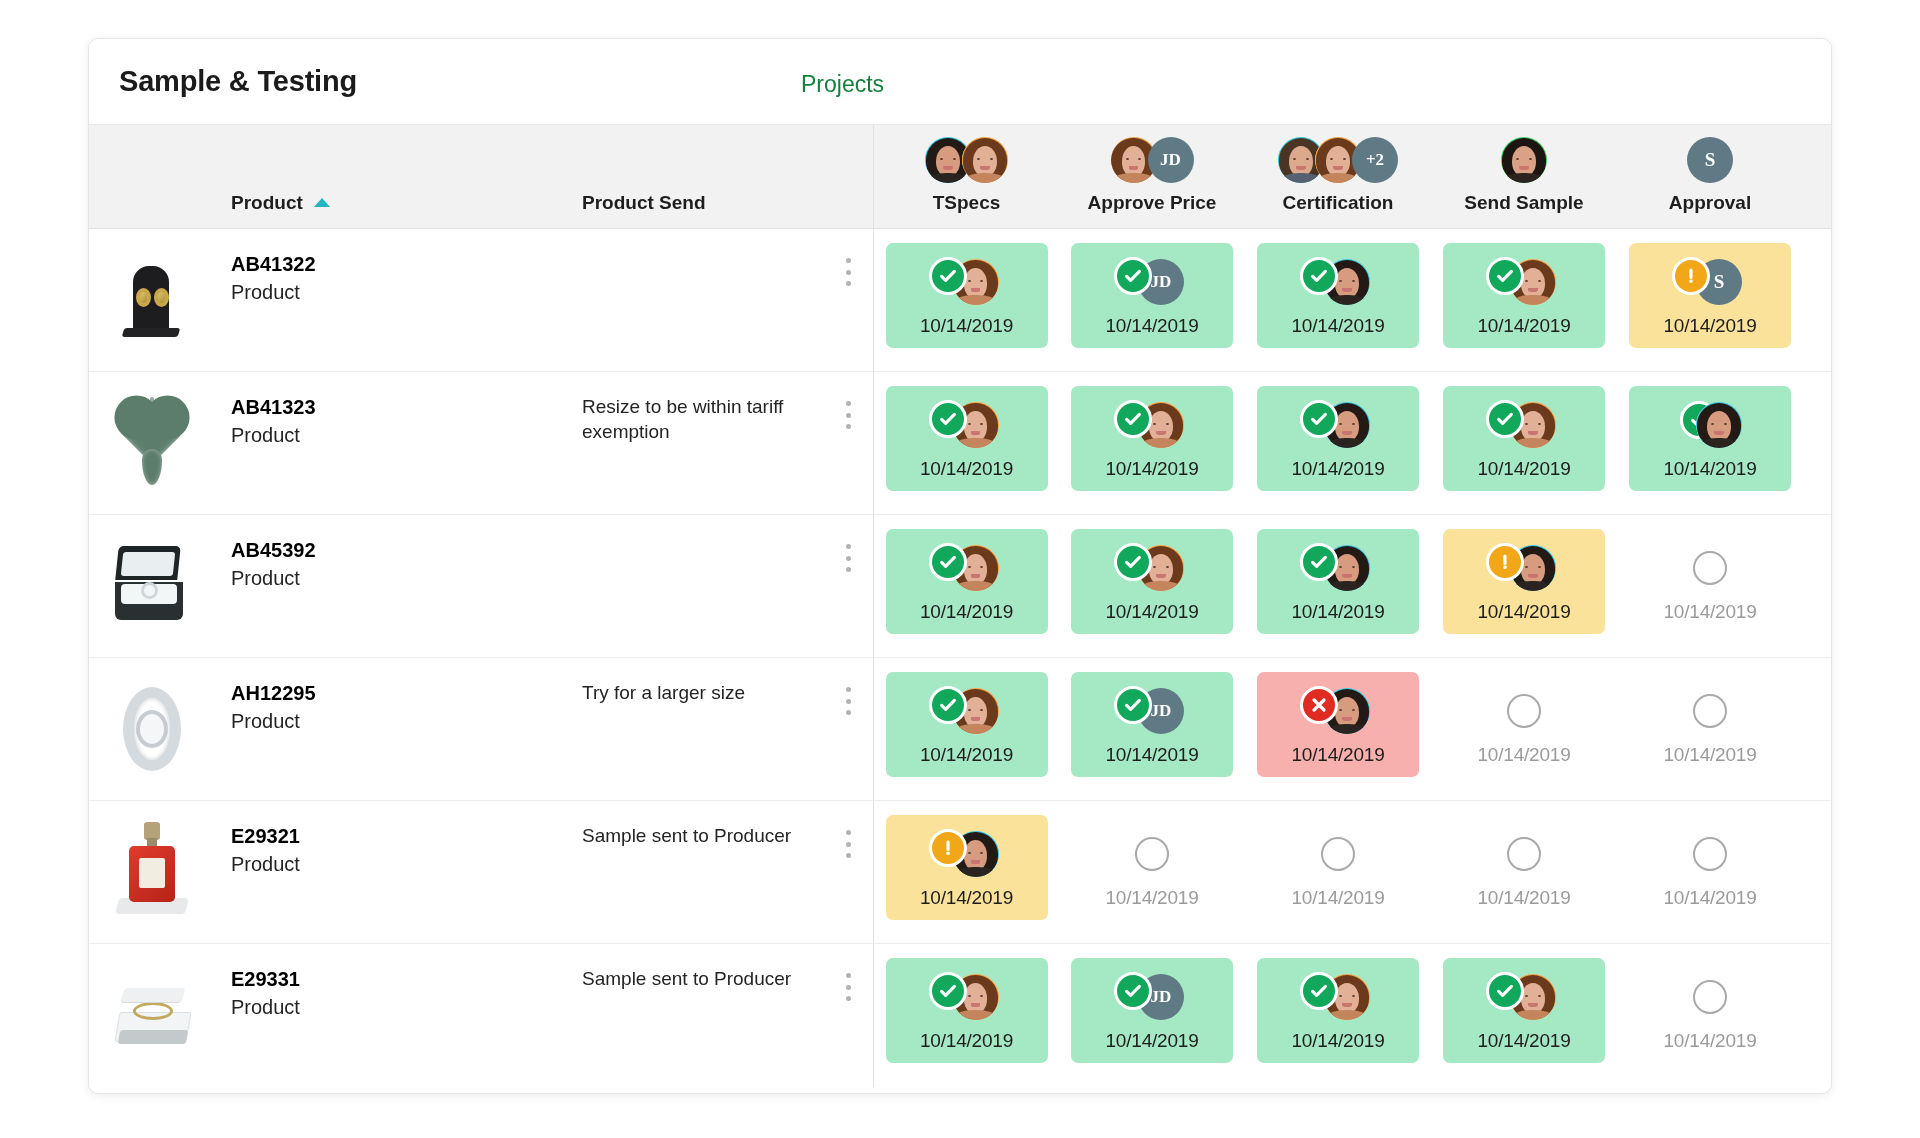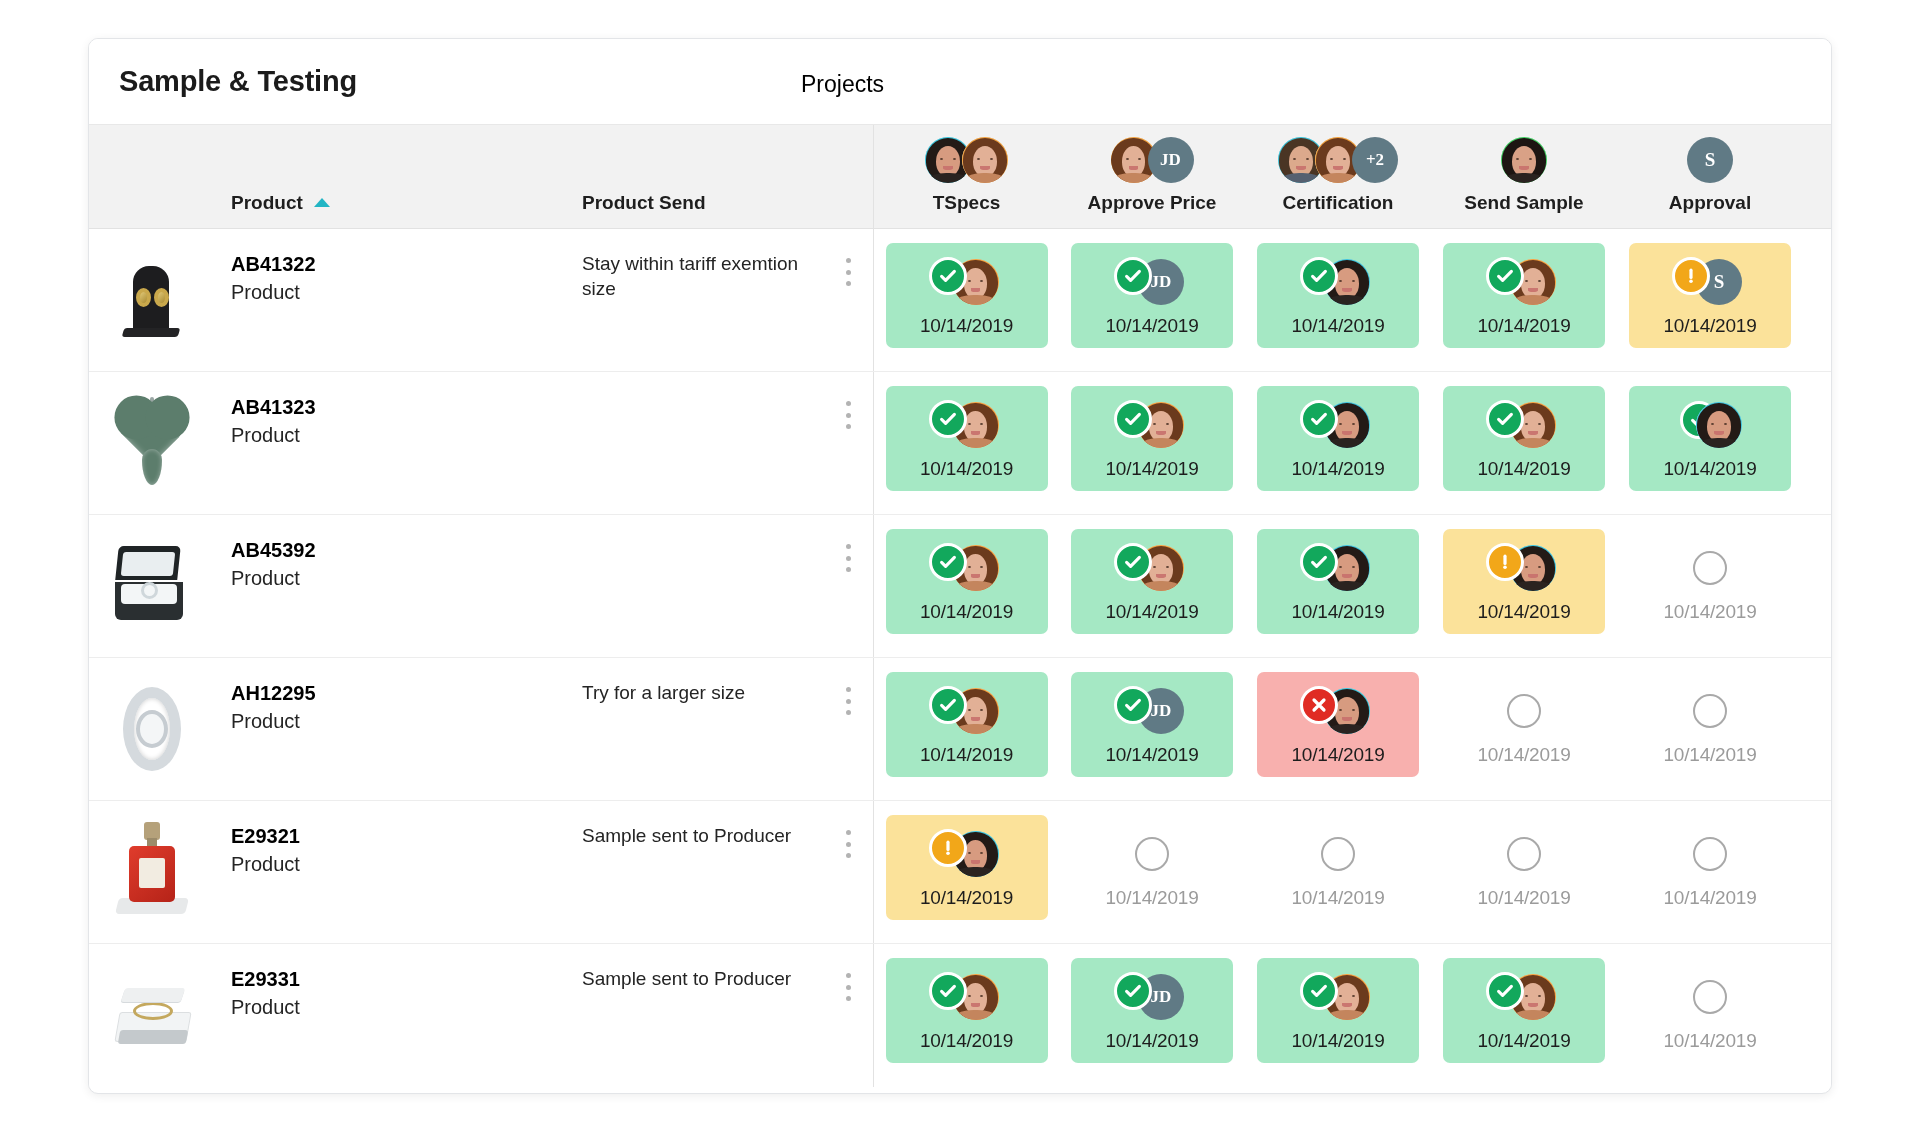--- a/index.html
+++ b/index.html
@@ -46,21 +46,21 @@
   .tabs {
     position: absolute;
     left: 690px; top: 0;
     height: 85px;
     display: flex;
     align-items: center;
     gap: 0;
   }
   .tab {
     font-size: 23px;
-    color: #000000;
+    color: #15803d;
     padding: 0 22px;
     height: 85px;
     display: flex;
     align-items: flex-end;
     padding-bottom: 26px;
     cursor: pointer;
     position: relative;
     white-space: nowrap;
   }
   .tab.active { color: #22b5c4; }
@@ -500,21 +500,20 @@
                 <span class="base"></span>
                 <span class="hoopA"></span>
                 <span class="hoopB"></span>
               </div>
             </div>
             <div class="td col-product">
               <a class="product-id">AB41322</a>
               <div class="product-sub">Product</div>
             </div>
             <div class="td col-note">
-              <div class="note-text">Stay within tariff exemtion size</div>
               <div class="kebab">
                 <i></i>
                 <i></i>
                 <i></i>
               </div>
             </div>
             <div class="td col-stage first">
               <div class="status done">
                 <div class="status-icons">
                   <div class="pair">
@@ -631,20 +630,21 @@
                 <span class="chain"></span>
                 <span class="heart"></span>
                 <span class="drop"></span>
               </div>
             </div>
             <div class="td col-product">
               <a class="product-id">AB41323</a>
               <div class="product-sub">Product</div>
             </div>
             <div class="td col-note">
+              <div class="note-text">Resize to be within tariff exemption</div>
               <div class="kebab">
                 <i></i>
                 <i></i>
                 <i></i>
               </div>
             </div>
             <div class="td col-stage first">
               <div class="status done">
                 <div class="status-icons">
                   <div class="pair">

